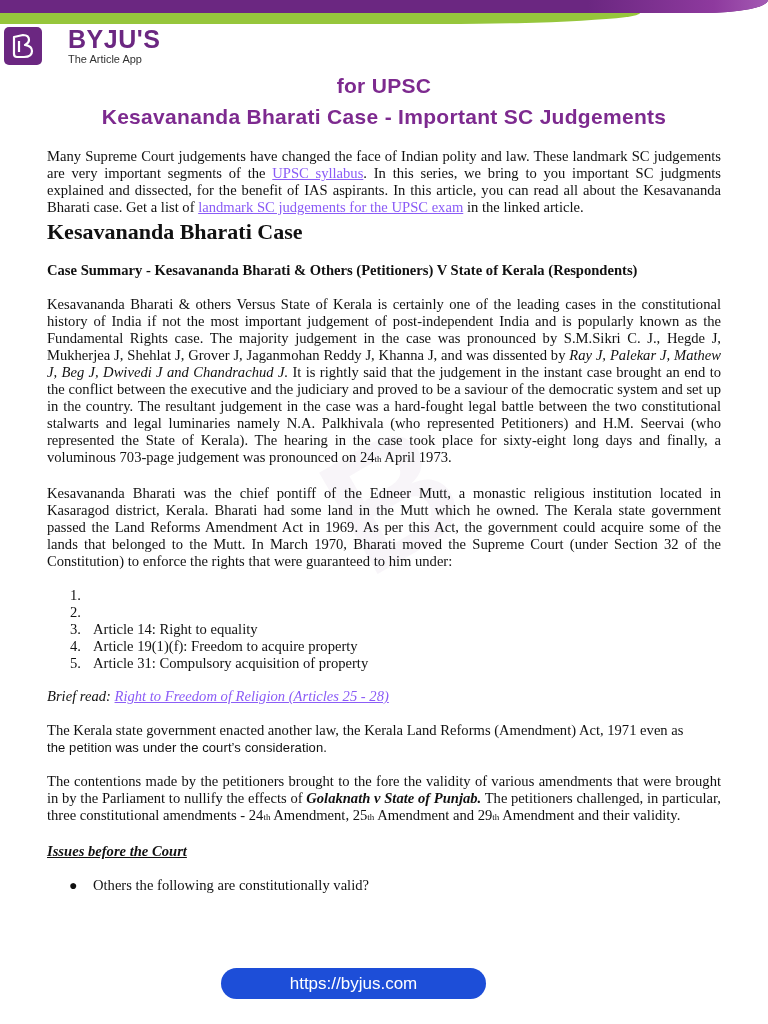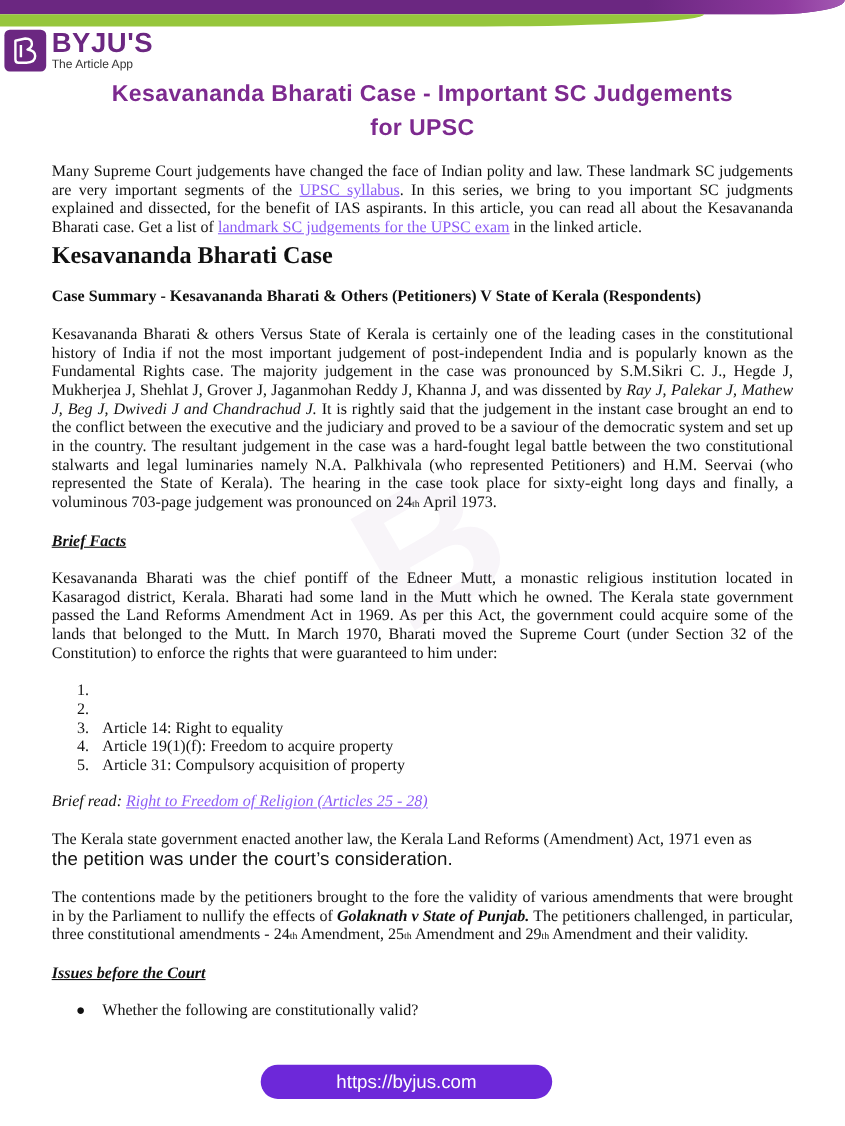--- a/index.html
+++ b/index.html
@@ -6,21 +6,21 @@
     html, body { width: 768px; height: 1024px; overflow: hidden; background: #ffffff; }
     body { position: relative; font-family: "Liberation Serif", serif; color: #111111; }
 
     
     .banner { position: absolute; left: 0; top: 0; width: 768px; height: 26px; }
     .banner-purple { position: absolute; left: 0; top: 0; width: 768px; height: 13px; background: #6b2781; border-bottom-right-radius: 90px 18px; }
     .banner-purple::after { content: ""; position: absolute; right: 0; top: 0; width: 180px; height: 13px; background: linear-gradient(90deg, rgba(140,60,160,0) 0%, #8e3a9e 70%, #a45ab3 100%); border-bottom-right-radius: 90px 18px; }
     .banner-green { position: absolute; left: 0; top: 13px; width: 640px; height: 11px; background: #96c63c; border-bottom-right-radius: 200px 11px; }
 
     
-    .logo { position: absolute; left: 4px; top: 27px; display: flex; align-items: center; }
+    .logo { position: absolute; left: 4px; top: 27px; display: flex; align-items: center; gap: 21px; }
     .logo-mark { width: 38px; height: 38px; background: #6b2781; border-radius: 5px; display: flex; align-items: center; justify-content: center; }
     .logo-mark svg { width: 26px; height: 28px; }
     .logo-text { margin-left: 5px; display: flex; flex-direction: column; line-height: 1; }
     .logo-name { font-family: "Liberation Sans", sans-serif; font-weight: bold; font-size: 25px; color: #6b2781; letter-spacing: 0.5px; }
     .logo-tag { font-family: "Liberation Sans", sans-serif; font-size: 11px; color: #333; margin-top: 2px; }
 
     
     .title { position: absolute; left: 30px; width: 708px; top: 70px; text-align: center; font-family: "Liberation Sans", sans-serif; font-weight: bold; font-size: 21px; line-height: 31px; color: #7d2a8f; letter-spacing: 0.3px; }
 
     
@@ -33,27 +33,27 @@
     .para { margin-top: 17px; }
     .subhead { font-style: italic; font-weight: bold; text-decoration: underline; margin-top: 17px; }
     .ordered { margin-top: 17px; padding-left: 0; list-style: none; }
     .ordered li { display: flex; }
     .ordered .num { width: 46px; padding-left: 23px; }
     .also { margin-top: 16px; font-style: italic; }
     .bullets { margin-top: 17px; list-style: none; }
     .bullets li { display: flex; }
     .bullets .dot { width: 46px; padding-left: 22px; font-size: 14px; }
     sub.th { font-size: 9px; vertical-align: baseline; }
-    .sans-small { font-family: "Liberation Sans", sans-serif; font-size: 17px; letter-spacing: 0.1px; }
+    .sans-small { font-family: "Liberation Sans", sans-serif; font-size: 13px; letter-spacing: 0.1px; }
 
     
     .watermark { position: absolute; left: 330px; top: 400px; font-family: "Liberation Sans", sans-serif; font-weight: bold; font-size: 170px; color: rgba(120, 60, 140, 0.05); transform: rotate(-30deg); pointer-events: none; }
 
     
-    .footer-pill { position: absolute; left: 237px; top: 968px; width: 265px; height: 31px; background: #6d28d9; border-radius: 16px; display: flex; align-items: center; justify-content: center; font-family: "Liberation Sans", sans-serif; font-size: 17px; color: #ffffff; }
+    .footer-pill { position: absolute; left: 221px; top: 968px; width: 265px; height: 31px; background: #1d4ed8; border-radius: 16px; display: flex; align-items: center; justify-content: center; font-family: "Liberation Sans", sans-serif; font-size: 17px; color: #ffffff; }
   </style>
 </head>
 <body>
 
 <div class="banner">
   <div class="banner-purple"></div>
   <div class="banner-green"></div>
 </div>
 
 <div class="logo">
@@ -63,36 +63,35 @@
       <path d="M9 9 L9 20"></path>
     </svg>
   </div>
   <div class="logo-text">
     <span class="logo-name">BYJU'S</span>
     <span class="logo-tag">The Article App</span>
   </div>
 </div>
 
 <div class="title">
+  <div>for UPSC</div>
   <div>Kesavananda Bharati Case - Important SC Judgements</div>
-  <div>for UPSC</div>
 </div>
 
 <div class="watermark">B</div>
 
 <div class="content">
   <p class="intro"><span>Many Supreme Court judgements have changed the face of Indian polity and law. These landmark SC judgements are very important segments of the </span><a class="link" href="#">UPSC syllabus</a><span>. In this series, we bring to you important SC judgments explained and dissected, for the benefit of IAS aspirants. In this article, you can read all about the Kesavananda Bharati case. Get a list of </span><a class="link" href="#">landmark SC judgements for the UPSC exam</a><span> in the linked article.</span></p>
 
   <h2 class="h2">Kesavananda Bharati Case</h2>
 
   <p class="case-summary">Case Summary - Kesavananda Bharati &amp; Others (Petitioners) V State of Kerala (Respondents)</p>
 
   <p class="para"><span>Kesavananda Bharati &amp; others Versus State of Kerala is certainly one of the leading cases in the constitutional history of India if not the most important judgement of post-independent India and is popularly known as the Fundamental Rights case. The majority judgement in the case was pronounced by S.M.Sikri C. J., Hegde J, Mukherjea J, Shehlat J, Grover J, Jaganmohan Reddy J, Khanna J, and was dissented by </span><i>Ray J, Palekar J, Mathew J, Beg J, Dwivedi J and Chandrachud J.</i><span> It is rightly said that the judgement in the instant case brought an end to the conflict between the executive and the judiciary and proved to be a saviour of the democratic system and set up in the country. The resultant judgement in the case was a hard-fought legal battle between the two constitutional stalwarts and legal luminaries namely N.A. Palkhivala (who represented Petitioners) and H.M. Seervai (who represented the State of Kerala). The hearing in the case took place for sixty-eight long days and finally, a voluminous 703-page judgement was pronounced on 24</span><sub class="th">th</sub><span> April 1973.</span></p>
 
-  <p class="subhead">Brief Facts</p>
 
   <p class="para">Kesavananda Bharati was the chief pontiff of the Edneer Mutt, a monastic religious institution located in Kasaragod district, Kerala. Bharati had some land in the Mutt which he owned. The Kerala state government passed the Land Reforms Amendment Act in 1969. As per this Act, the government could acquire some of the lands that belonged to the Mutt. In March 1970, Bharati moved the Supreme Court (under Section 32 of the Constitution) to enforce the rights that were guaranteed to him under:</p>
 
   <ol class="ordered">
     <li>
         <span class="num">1.</span>
       </li>
     <li>
         <span class="num">2.</span>
       </li>
@@ -114,18 +113,18 @@
 
   <p class="para"><span>The Kerala state government enacted another law, the Kerala Land Reforms (Amendment) Act, 1971 even as</span><br><span class="sans-small">the petition was under the court’s consideration.</span></p>
 
   <p class="para"><span>The contentions made by the petitioners brought to the fore the validity of various amendments that were brought in by the Parliament to nullify the effects of </span><b><i>Golaknath v State of Punjab.</i></b><span> The petitioners challenged, in particular, three constitutional amendments - 24</span><sub class="th">th</sub><span> Amendment, 25</span><sub class="th">th</sub><span> Amendment and 29</span><sub class="th">th</sub><span> Amendment and their validity.</span></p>
 
   <p class="subhead">Issues before the Court</p>
 
   <ul class="bullets">
     <li>
         <span class="dot">●</span>
-        <span>Whether the following are constitutionally valid?</span>
+        <span>Others the following are constitutionally valid?</span>
       </li>
   </ul>
 </div>
 
 <div class="footer-pill">https://byjus.com</div>
 
 </body></html>

